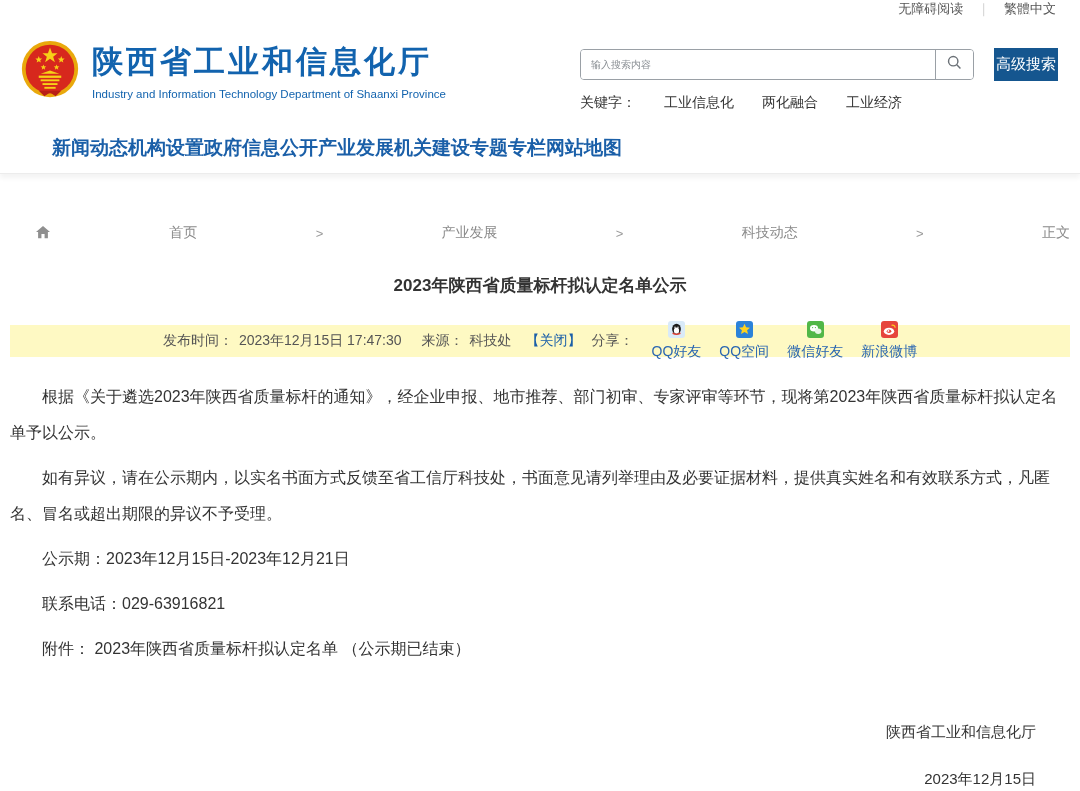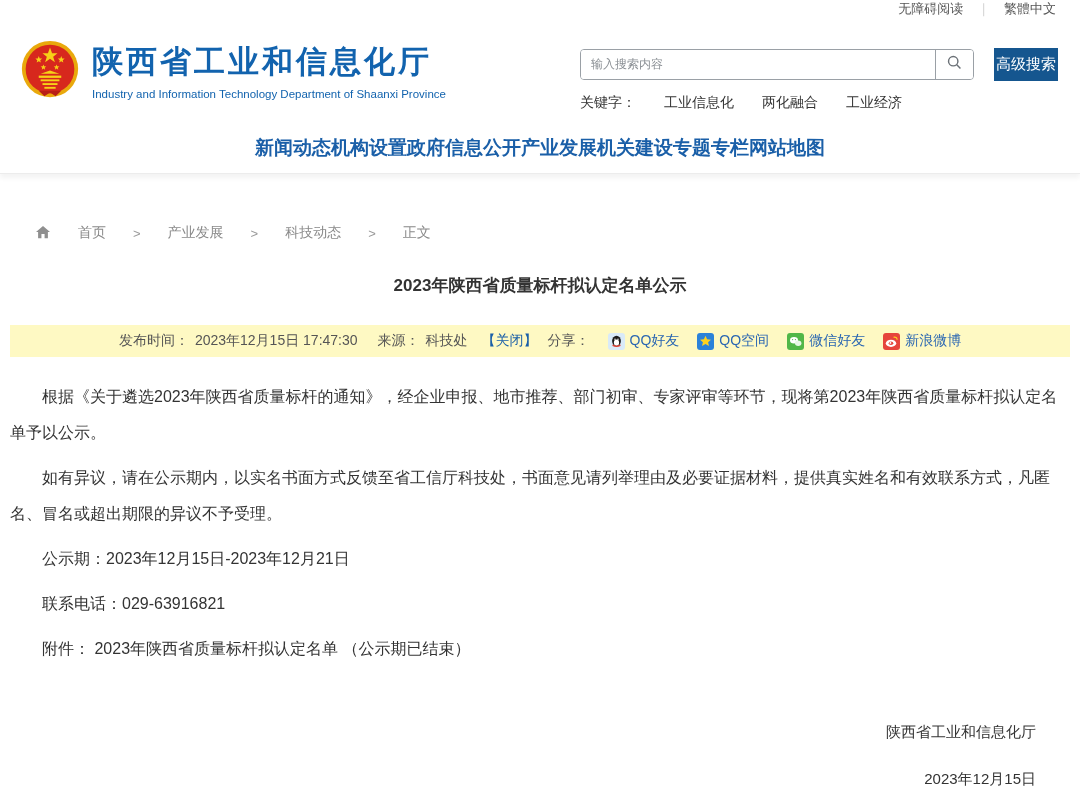--- a/index.html
+++ b/index.html
@@ -18,51 +18,51 @@
   .brand { display:flex; align-items:center; gap:12px; }
   .emblem { width:60px; height:60px; flex:0 0 auto; }
   .brand-text .cn { font-size:31px; font-weight:bold; color:#1263ae; letter-spacing:3px; }
   .brand-text .en { font-size:11.5px; color:#1263ae; margin-top:5px; }
 
   .search-area { width:478px; padding-top:8px; }
   .search-row { display:flex; align-items:center; gap:20px; }
   .search-box { flex:1; height:31px; border:1px solid #9aa0a6; border-radius:4px;
     display:flex; align-items:center; background:#fff; overflow:hidden; }
   .search-box input { flex:1; border:none; outline:none; height:100%; padding:0 10px;
-    font-size:12px; color:#ef4444; font-family:Liberation Mono, monospace; }
+    font-size:10px; color:#ef4444; font-family:Liberation Sans, sans-serif; }
   .search-box input::placeholder { color:#8a8f94; }
   .search-btn { width:38px; height:100%; border-left:1px solid #9aa0a6; background:#fff;
     display:flex; align-items:center; justify-content:center; cursor:pointer; }
   .adv-btn { width:64px; height:33px; background:#15568f; color:#fff; font-size:15px;
     border:none; cursor:pointer; font-family:inherit; }
   .keywords-row { margin-top:13px; font-size:14px; color:#333; display:flex; gap:28px; }
   .keywords-row .kw { color:#333; text-decoration:none; cursor:pointer; }
 
   
-  .nav { height:52px; display:flex; justify-content:center; align-items:center;
+  .nav { height:52px; display:flex; justify-content:flex-start; align-items:center;
     padding:0 52px; background:#fff; border-bottom:1px solid #ececec;
     box-shadow:0 4px 5px rgba(0,0,0,0.05); }
   .nav a { font-size:19px; font-weight:bold; color:#1a5fa8; text-decoration:none; cursor:pointer; }
 
   
   .main { padding:0 10px; }
   .breadcrumb { margin:50px 0 0 25px; font-size:14px; color:#8a8a8a;
-    display:flex; align-items:center; gap:27px; }
+    display:flex; align-items:center; gap:9px;justify-content:space-between; }
   .breadcrumb a { color:#8a8a8a; text-decoration:none; cursor:pointer; }
   .breadcrumb .bsep { color:#9a9a9a; font-size:13px; }
 
   .article-title { text-align:center; font-size:17px; font-weight:bold; color:#333;
     margin-top:32px; }
 
   .meta-bar { margin-top:28px; background:#fef9c3; height:32px; display:flex;
     align-items:center; justify-content:center; gap:6px; font-size:14px; color:#555; }
   .meta-bar .close { color:#1a5fa8; text-decoration:none; cursor:pointer; margin-left:8px; }
   .meta-bar .share-label { margin-left:4px; }
   .share-link { display:inline-flex; align-items:center; gap:5px; color:#2a66b2;
-    text-decoration:none; cursor:pointer; margin-left:12px; }
+    text-decoration:none; cursor:pointer; margin-left:12px;flex-direction:column; }
   .share-ico { width:17px; height:17px; display:inline-block; }
 
   .article-body { font-size:16px; color:#333; margin-top:22px; }
   .article-body p { text-indent:2em; line-height:36px; margin-top:9px; }
   .attach-name { color:#333; text-decoration:none; cursor:pointer; }
 
   .signature { text-align:right; padding-right:34px; margin-top:56px; font-size:15px; color:#333; }
   .signature .org { display:block; }
   .signature .date { display:block; margin-top:28px; }
 </style>

